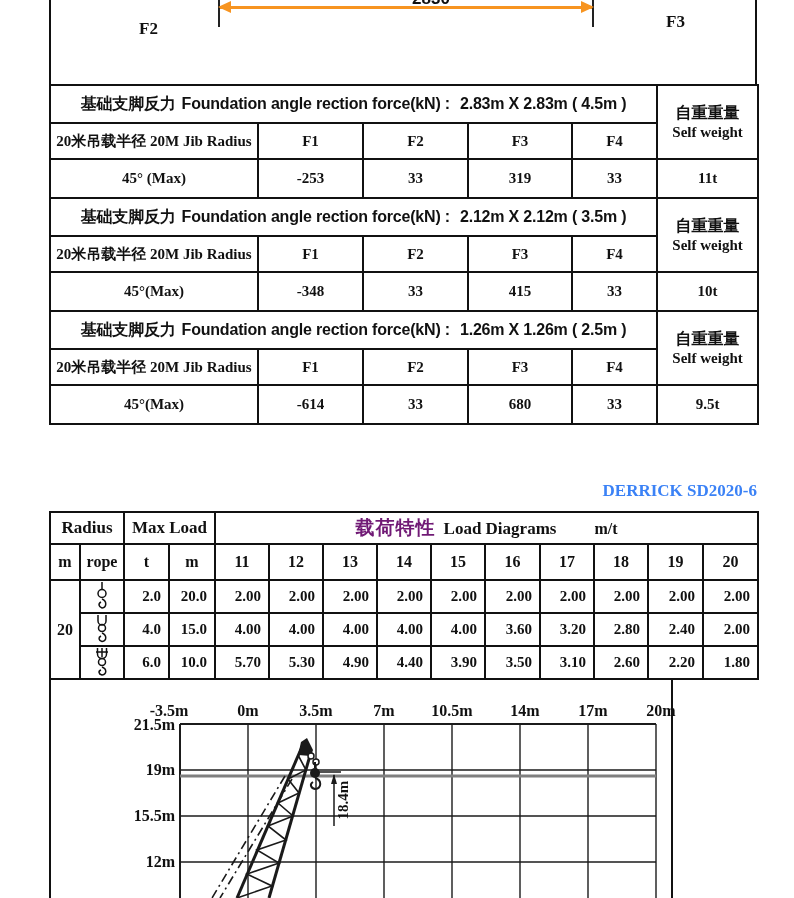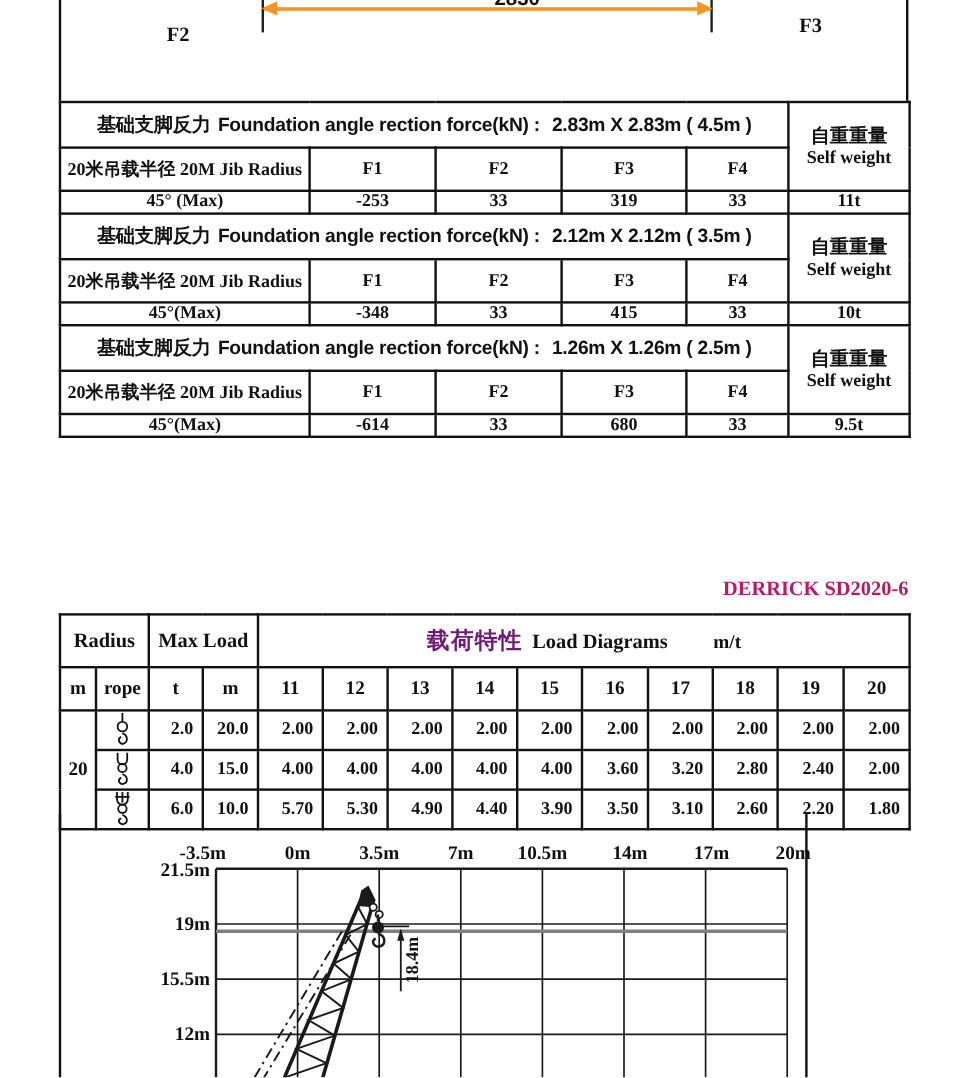--- a/index.html
+++ b/index.html
@@ -27,37 +27,37 @@
   #ftable .title  { font:bold 16px "Liberation Sans", sans-serif; letter-spacing:-0.2px; }
   #ftable .t-en   { margin-left:6px; }
   #ftable .t-size { margin-left:10px; }
   #ftable .sw-cn  { font:bold 16px "Liberation Sans", sans-serif; }
   #ftable .sw-en  { font:bold 15px "Liberation Serif", serif; }
   #ftable .radius-label { font:bold 15px "Liberation Serif", serif; }
   #ftable .rl-cn  { font-family:"Liberation Sans", sans-serif; font-size:15px; }
   #ftable .fh, #ftable .fv, #ftable .angle, #ftable .swv { font:bold 15px "Liberation Serif", serif; }
   tr.r-title { height:38px; }
   tr.r-fh    { height:36px;border-radius:10px; }
-  tr.r-val   { height:19px; }
+  tr.r-val   { height:39px; }
 
   
   #logo { position:absolute; left:52px; top:454px; }
-  #model { position:absolute; right:37px; top:481px; font:bold 17px "Liberation Serif", serif; color:#be185d; }
+  #model { position:absolute; right:37px; top:481px; font:bold 17px "Liberation Serif", serif; color:#3b82f6; }
 
   
   #ltable { position:absolute; left:49px; top:511px; width:708px; }
   #ltable .hdr  { font:bold 17px "Liberation Serif", serif; }
   #ltable .cn-blue { font:bold 19px "Liberation Sans", sans-serif; color:#701a75; letter-spacing:1px; }
   #ltable .ld-en { font:bold 17px "Liberation Serif", serif; margin-left:8px; }
   #ltable .mt   { font:bold 16px "Liberation Serif", serif; margin-left:38px; }
   #ltable .sub  { font:bold 16px "Liberation Serif", serif; }
   #ltable .colnum { font:bold 16px "Liberation Serif", serif; }
   #ltable .rad  { font:bold 16px "Liberation Serif", serif; }
   #ltable .num  { font:bold 15px "Liberation Serif", serif; text-align:right; padding-right:7px; }
-  tr.lh1 { height:44px;margin-left:18px; }
+  tr.lh1 { height:32px;margin-left:18px; }
   tr.lh2 { height:36px; }
   tr.ld  { height:33px; }
   .rope-svg { display:block; margin:0 auto; }
 
   
   #chart-box { position:absolute; left:49px; top:678px; width:624px; height:220px;
                border-left:2px solid #111; border-right:2px solid #111; }
   .axis-label { font:bold 15px "Liberation Serif", serif; fill:#111; }
   .axis-label-lg { font:bold 16px "Liberation Serif", serif; fill:#111; }
 </style>

